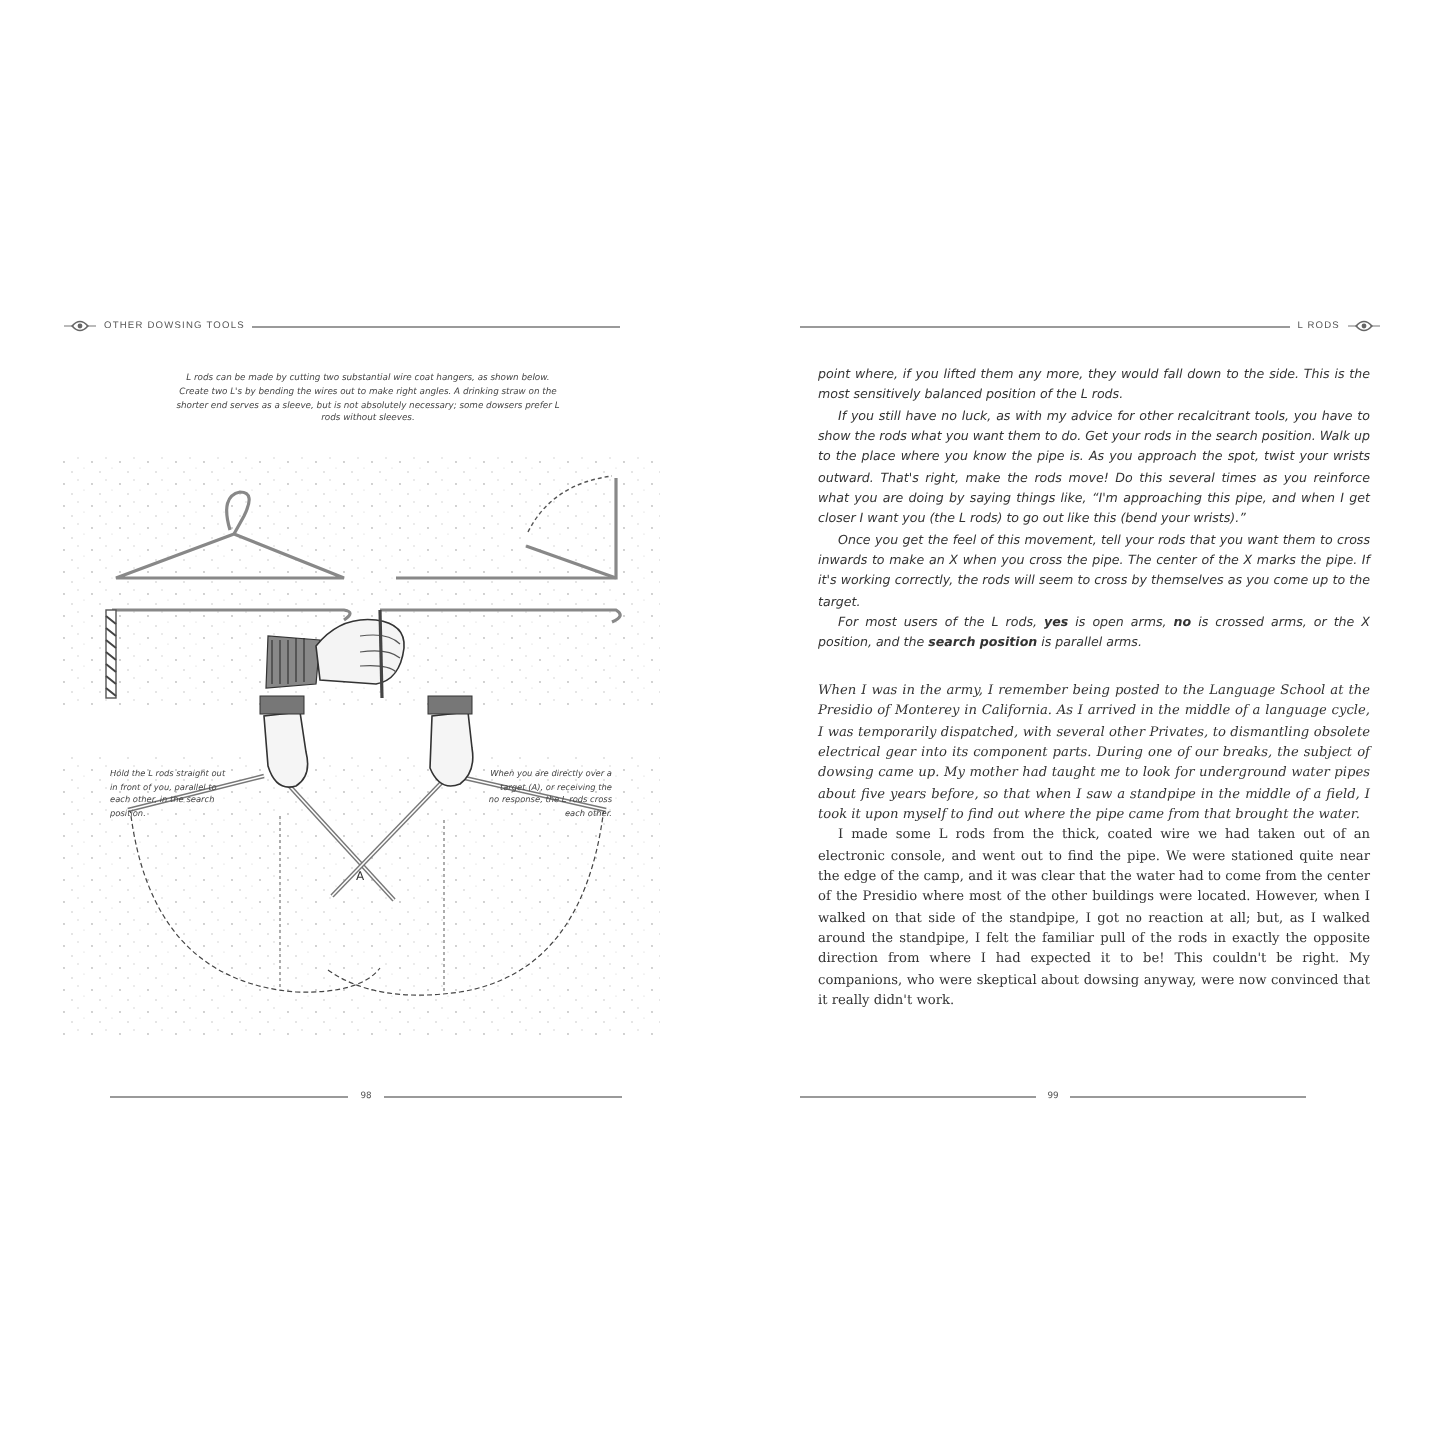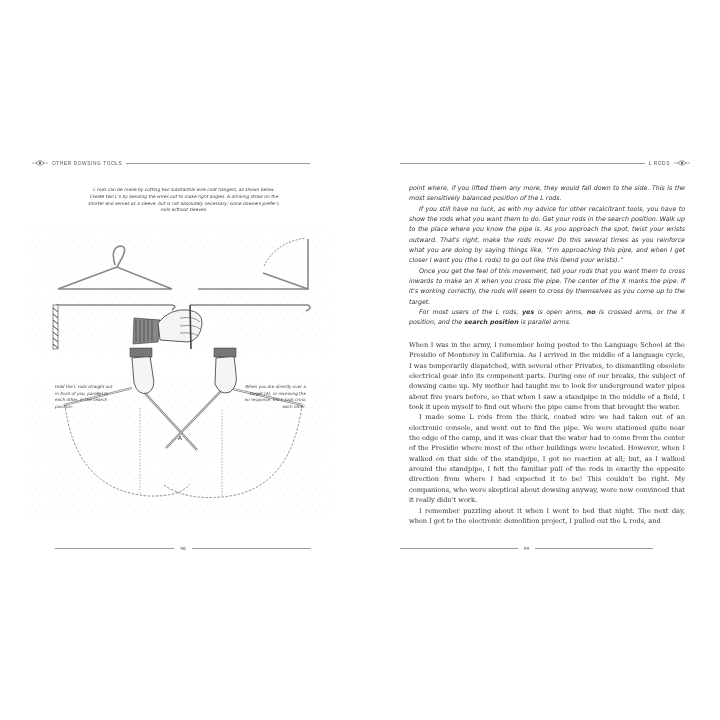--- a/index.html
+++ b/index.html
@@ -39,21 +39,21 @@
   .right .folio { left: 40px; width: 253px; }
   .folio .rule { flex: 1; border-top: 0.6px solid #9a9a9a; }
   .folio .num { font-family: "DejaVu Sans", sans-serif; font-size: 4.4px; color: #555; padding: 0 6px; }
 
   .body-text {
     position: absolute; left: 49px; width: 276px;
     font-family: "DejaVu Serif", serif; font-size: 6.6px; line-height: 10.35px; color: #333;
     text-align: justify;
   }
   .body-text p { margin: 0; text-indent: 10px; }
-  .body-text p.noindent { text-indent: 0; }
+  .body-text p.noindent { text-indent: 0; font-style: italic; }
   .italic-block { top: 183px; font-style: italic; font-family: "DejaVu Sans", sans-serif; font-size: 6.3px; }
   .roman-block { top: 340px; }
   .italic-block b { font-weight: bold; }
 </style>
 </head>
 <body>
 
 <div class="page left">
   <div class="running-head">
     <svg class="ornament" viewBox="0 0 16 8">
@@ -154,21 +154,20 @@
   <div class="body-text italic-block">
     <p class="noindent">point where, if you lifted them any more, they would fall down to the side. This is the most sensitively balanced position of the L rods.</p>
     <p>If you still have no luck, as with my advice for other recalcitrant tools, you have to show the rods what you want them to do. Get your rods in the search position. Walk up to the place where you know the pipe is. As you approach the spot, twist your wrists outward. That's right, make the rods move! Do this several times as you reinforce what you are doing by saying things like, “I'm approaching this pipe, and when I get closer I want you (the L rods) to go out like this (bend your wrists).”</p>
     <p>Once you get the feel of this movement, tell your rods that you want them to cross inwards to make an X when you cross the pipe. The center of the X marks the pipe. If it's working correctly, the rods will seem to cross by themselves as you come up to the target.</p>
     <p><span>For most users of the L rods, </span><b>yes</b><span> is open arms, </span><b>no</b><span> is crossed arms, or the X position, and the </span><b>search position</b><span> is parallel arms.</span></p>
   </div>
 
   <div class="body-text roman-block">
     <p class="noindent">When I was in the army, I remember being posted to the Language School at the Presidio of Monterey in California. As I arrived in the middle of a language cycle, I was temporarily dispatched, with several other Privates, to dismantling obsolete electrical gear into its component parts. During one of our breaks, the subject of dowsing came up. My mother had taught me to look for underground water pipes about five years before, so that when I saw a standpipe in the middle of a field, I took it upon myself to find out where the pipe came from that brought the water.</p>
     <p>I made some L rods from the thick, coated wire we had taken out of an electronic console, and went out to find the pipe. We were stationed quite near the edge of the camp, and it was clear that the water had to come from the center of the Presidio where most of the other buildings were located. However, when I walked on that side of the standpipe, I got no reaction at all; but, as I walked around the standpipe, I felt the familiar pull of the rods in exactly the opposite direction from where I had expected it to be! This couldn't be right. My companions, who were skeptical about dowsing anyway, were now convinced that it really didn't work.</p>
-    <p>I remember puzzling about it when I went to bed that night. The next day, when I got to the electronic demolition project, I pulled out the L rods, and</p>
   </div>
 
   <div class="folio">
     <div class="rule"></div>
     <span class="num">99</span>
     <div class="rule"></div>
   </div>
 </div>
 
 </body></html>

